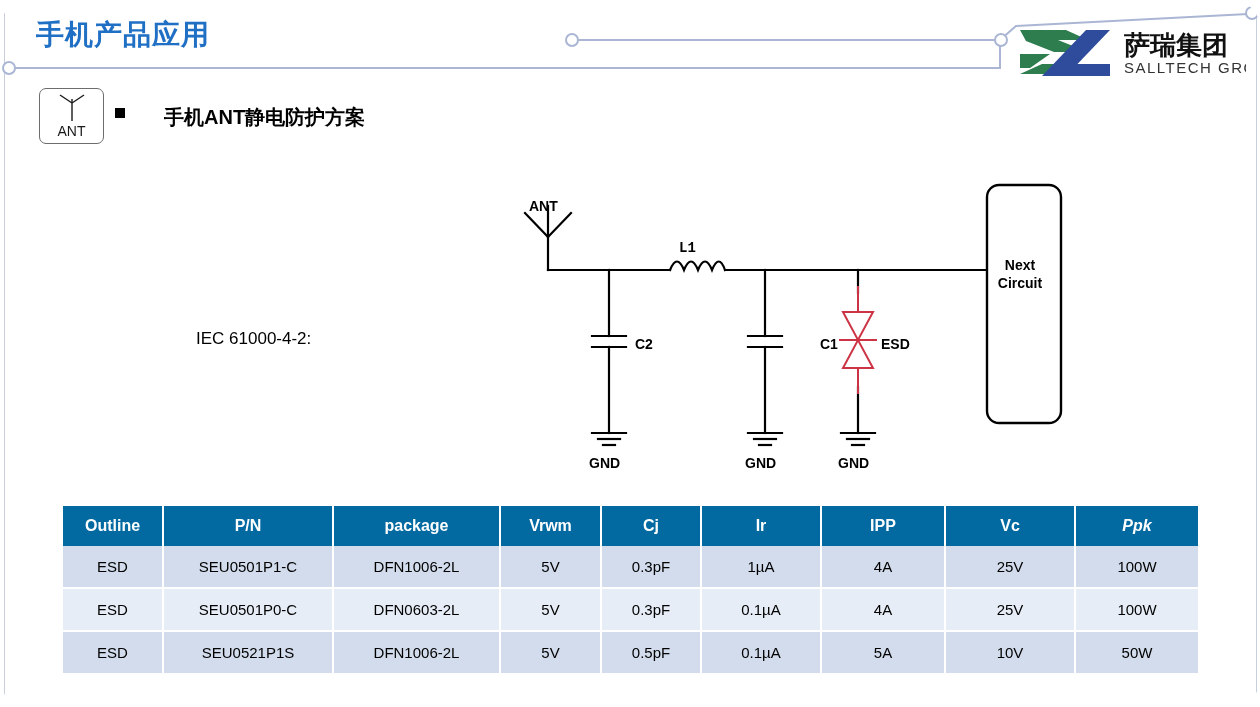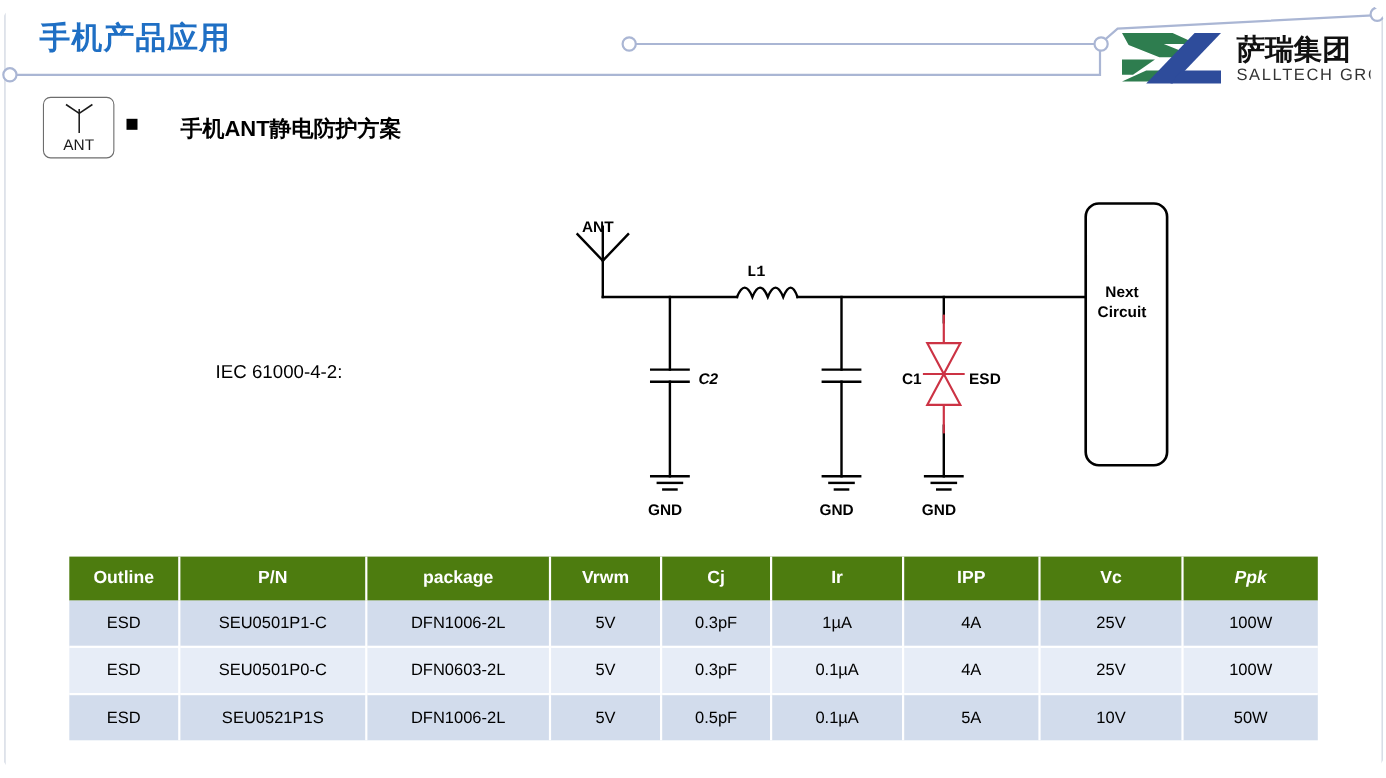--- a/index.html
+++ b/index.html
@@ -102,21 +102,21 @@
   }
   .circ-label {
     position: absolute;
     font-size: 14px;
     font-weight: bold;
     color: #000;
     white-space: nowrap;
   }
   .lbl-ant   { left: 529px; top: 198px; }
   .lbl-l1    { left: 679px; top: 240px; font-family: Liberation Mono, monospace; }
-  .lbl-c2    { left: 635px; top: 336px; font-style: italic; }
+  .lbl-c2    { left: 635px; top: 336px; }
   .lbl-c1    { left: 820px; top: 336px; }
   .lbl-esd   { left: 881px; top: 336px; }
   .lbl-gnd1  { left: 589px; top: 455px; }
   .lbl-gnd2  { left: 745px; top: 455px; }
   .lbl-gnd3  { left: 838px; top: 455px; }
   .lbl-next  {
     left: 997px; top: 256px;
     line-height: 18px;
     text-align: center;
     width: 46px;
@@ -126,21 +126,21 @@
   
   .spec-table {
     position: absolute;
     left: 63px; top: 506px;
     width: 1135px;
     border-collapse: collapse;
     table-layout: fixed;
     font-size: 15px;
   }
   .spec-table th {
-    background: #4d7c0f;
+    background: #0369a1;
     color: #ffffff;
     font-weight: bold;
     font-size: 16px;
     height: 38px;
     border-right: 2px solid #ffffff;
     text-align: center;
   }
   .spec-table th:last-child { border-right: none; font-style: italic; }
   .spec-table td {
     height: 39px;

